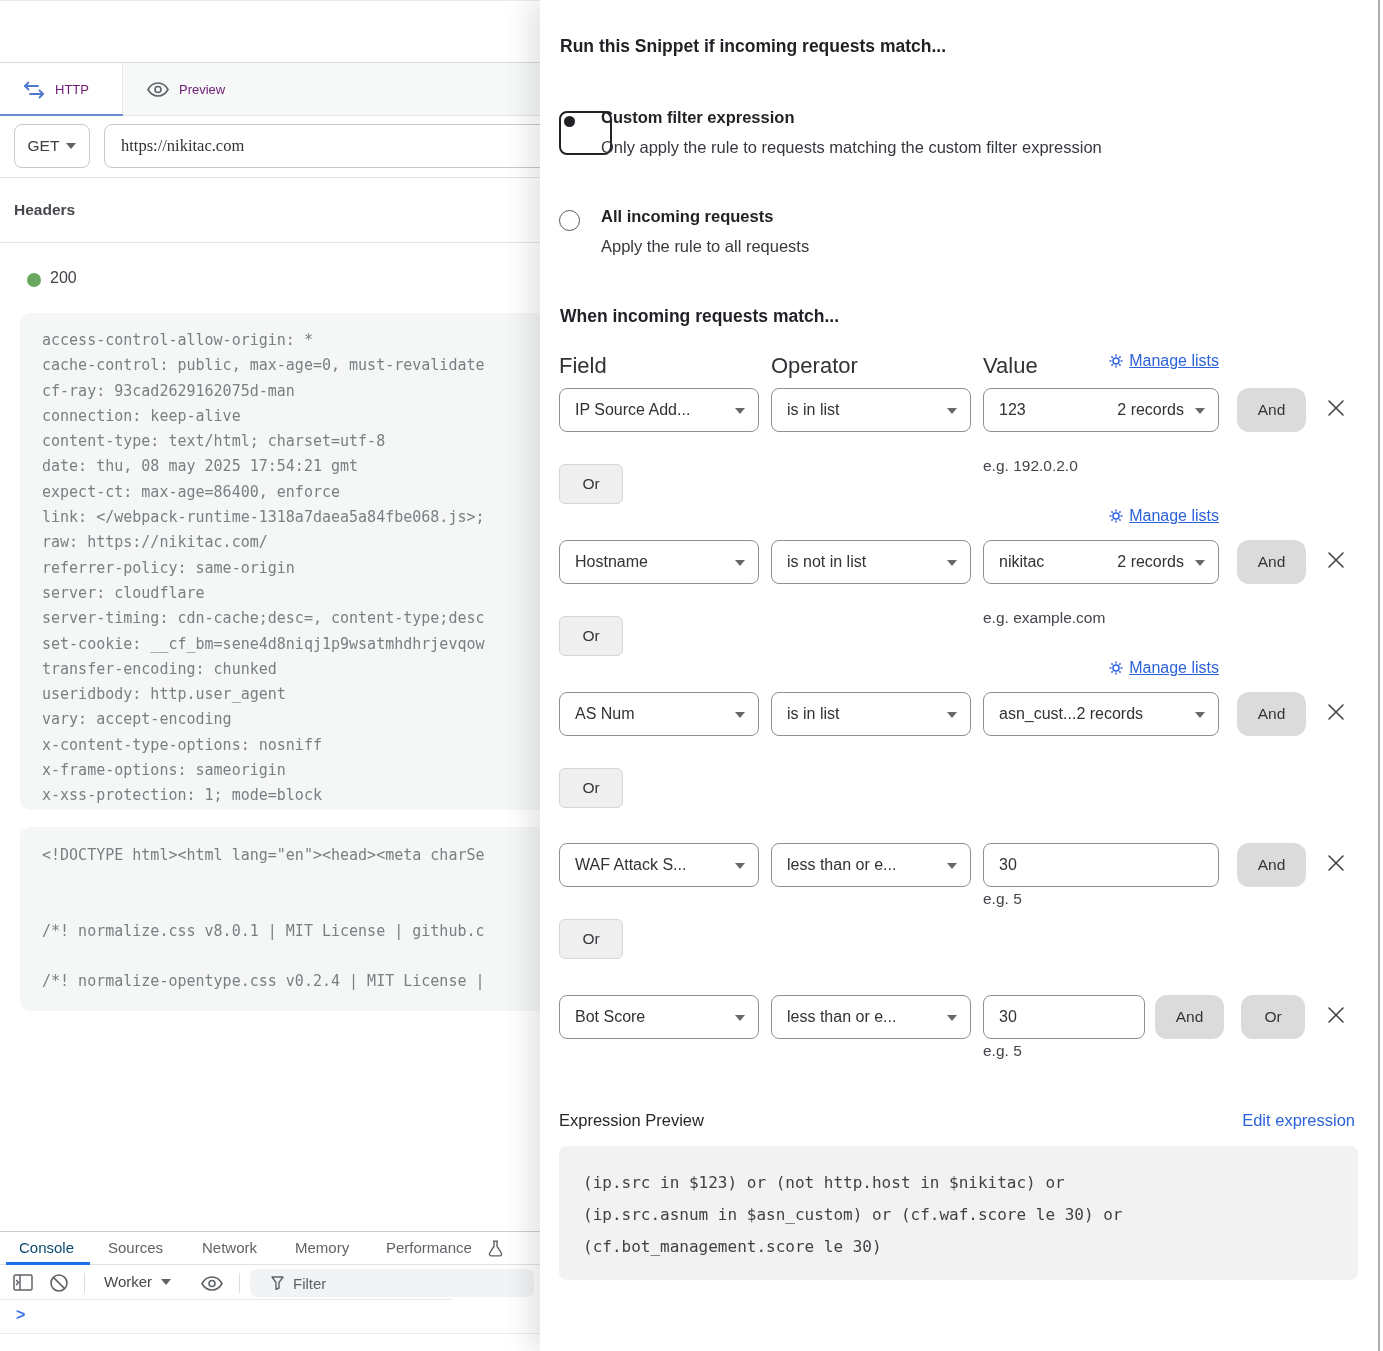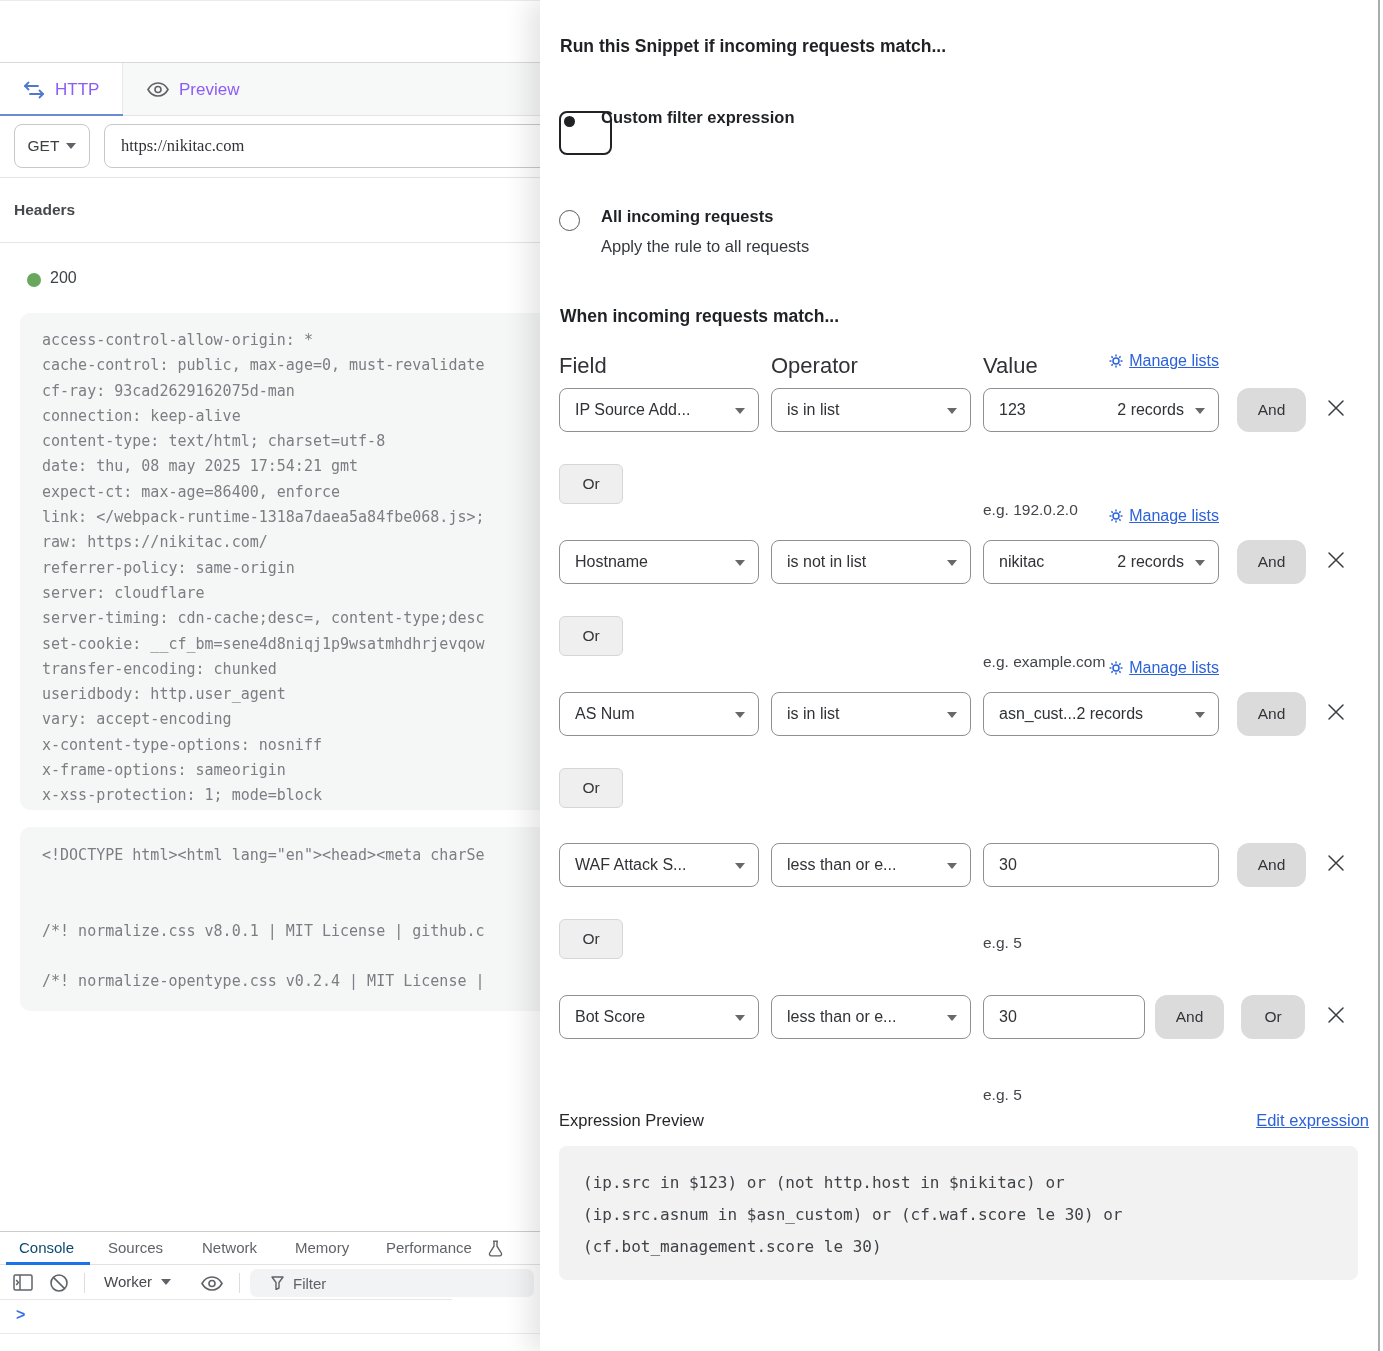--- a/index.html
+++ b/index.html
@@ -6,21 +6,21 @@
   html,body { width:1383px; height:1351px; background:#fff; font-family:"Liberation Sans", sans-serif; }
   .stage { position:relative; width:1383px; height:1351px; overflow:hidden; background:#fff; }
 
   
   .lpanel { position:absolute; left:0; top:0; width:540px; height:1351px; background:#fff; overflow:hidden; border-top:1px solid #ebebeb; }
   .l-toolbar { position:absolute; left:0; top:0; width:540px; height:62px; background:#fff; border-bottom:1px solid #d9d9d9; }
   .tabstrip { position:absolute; left:0; top:62px; width:540px; height:53px; background:#f7f8f8; border-bottom:1px solid #e4e4e4; }
   .tab-http { position:absolute; left:0; top:0; width:123px; height:53px; background:#fff; border-right:1px solid #e9e9e9; display:flex; align-items:center; padding-left:23px; gap:10px; }
   .tab-http::after { content:''; position:absolute; left:0; bottom:-1px; width:123px; height:3px; background:#6b8cd4; }
   .tab-prev { position:absolute; left:123px; top:0; height:53px; display:flex; align-items:center; padding-left:24px; gap:10px; }
-  .tab-label { font-size:17px; color:#8b5cf6; }
+  .tab-label { font-size:13px; color:#701a75; }
   .req-row { position:absolute; left:0; top:115px; width:540px; height:62px; border-bottom:1px solid #e4e4e4; background:#fff; }
   .get-btn { position:absolute; left:14px; top:8px; width:76px; height:44px; border:1px solid #c8c8c8; border-radius:8px; background:#fff; display:flex; align-items:center; justify-content:center; gap:7px; font-size:15.5px; color:#3c4043; cursor:pointer; }
   .url-input { position:absolute; left:104px; top:8px; width:452px; height:44px; border:1px solid #c8c8c8; border-radius:8px; background:#fff; padding:0 16px; font-size:16.5px; color:#303236; font-family:Liberation Serif, serif; }
   .hdr-row { position:absolute; left:0; top:177px; width:540px; height:65px; border-bottom:1px solid #e4e4e4; }
   .hdr-label { position:absolute; left:14px; top:23px; font-size:15.5px; font-weight:700; color:#46484c; }
   .status-row { position:absolute; left:0; top:265px; width:540px; height:30px; }
   .status-dot { position:absolute; left:27px; top:7px; width:14px; height:14px; border-radius:50%; background:#69a75f; }
   .status-code { position:absolute; left:50px; top:3px; font-size:16px; color:#3f4247; }
   .code-block { position:absolute; left:20px; width:520px; background:#f5f6f6; border-radius:10px 0 0 10px; overflow:hidden; }
   .code-block pre { font-family:"DejaVu Sans Mono", monospace; font-size:15px; line-height:25.3px; color:#7b7e82; white-space:pre; }
@@ -61,23 +61,23 @@
   .sel { padding:0 34px 0 15px; }
   .inputbox { padding:0 15px; cursor:text; }
   .sel .name { flex:1; overflow:hidden; white-space:nowrap; text-overflow:ellipsis; }
   .sel .name.tight { flex:0 1 auto; }
   .sel .records { white-space:nowrap; }
   .caret { position:absolute; right:13px; top:19px; width:0; height:0; border-left:5.5px solid transparent; border-right:5.5px solid transparent; border-top:6.5px solid #66686c; }
   .caret-inline { width:0; height:0; border-left:5px solid transparent; border-right:5px solid transparent; border-top:6px solid #5f6368; }
   .btn-and { position:absolute; width:69px; height:44px; background:#dbdbdb; border:none; border-radius:12px; font-size:15.5px; color:#33353a; font-family:"Liberation Sans", sans-serif; cursor:pointer; }
   .btn-or { position:absolute; width:64px; height:40px; background:#efefef; border:1px solid #d6d6d6; border-radius:6px; font-size:15.5px; color:#33353a; font-family:"Liberation Sans", sans-serif; cursor:pointer; }
   .xbtn { position:absolute; width:20px; height:20px; cursor:pointer; }
-  .hint { position:absolute; left:443px; font-size:15.5px; color:#42454a;margin-top:44px; }
+  .hint { position:absolute; left:443px; font-size:15.5px; color:#42454a; }
   .expr-label { position:absolute; left:19px; top:1111px; font-size:16.5px; color:#25272b; }
-  .expr-edit { position:absolute; right:14px; top:1111px; font-size:16.5px; color:#2b62d9; text-decoration:underline; cursor:pointer; }
+  .expr-edit { position:absolute; right:28px; top:1111px; font-size:16.5px; color:#2b62d9; cursor:pointer; }
   .expr-box { position:absolute; left:19px; top:1146px; width:799px; height:134px; background:#f2f2f2; border-radius:8px; padding:21px 24px; }
   .expr-box pre { font-family:"DejaVu Sans Mono", monospace; font-size:16px; line-height:32px; color:#3f4246; white-space:pre-wrap; }
 </style>
 </head>
 <body>
 
 <div class="stage">
 
   <div class="lpanel">
     <div class="l-toolbar"></div>
@@ -200,20 +200,21 @@
       <span class="prompt">&gt;</span>
       <div class="prompt-line"></div>
     </div>
   </div>
 
   <div class="rpanel">
     <div class="r-title">Run this Snippet if incoming requests match...</div>
 
     <span class="radio sel" style="left:19px; top:111px"></span>
     <span class="r-optlabel" style="top:108px">Custom filter expression</span>
+    <span class="r-optdesc" style="top:138px">Only apply the rule to requests matching the custom filter expression</span>
 
     <span class="radio unsel" style="left:19px; top:210px"></span>
     <span class="r-optlabel" style="top:207px">All incoming requests</span>
     <span class="r-optdesc" style="top:237px">Apply the rule to all requests</span>
 
     <div class="r-h2">When incoming requests match...</div>
 
     <span class="col-label" style="left:19px">Field</span>
     <span class="col-label" style="left:231px">Operator</span>
     <span class="col-label" style="left:443px">Value</span>

